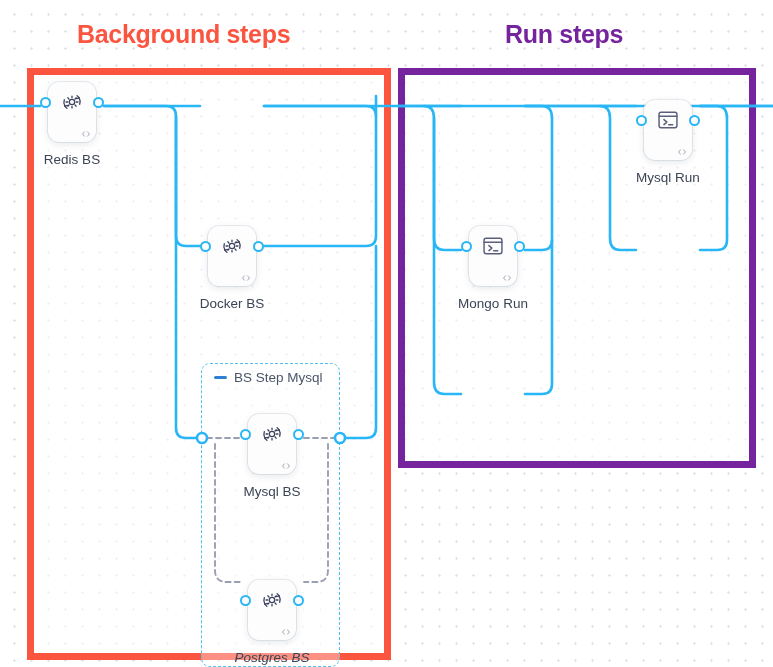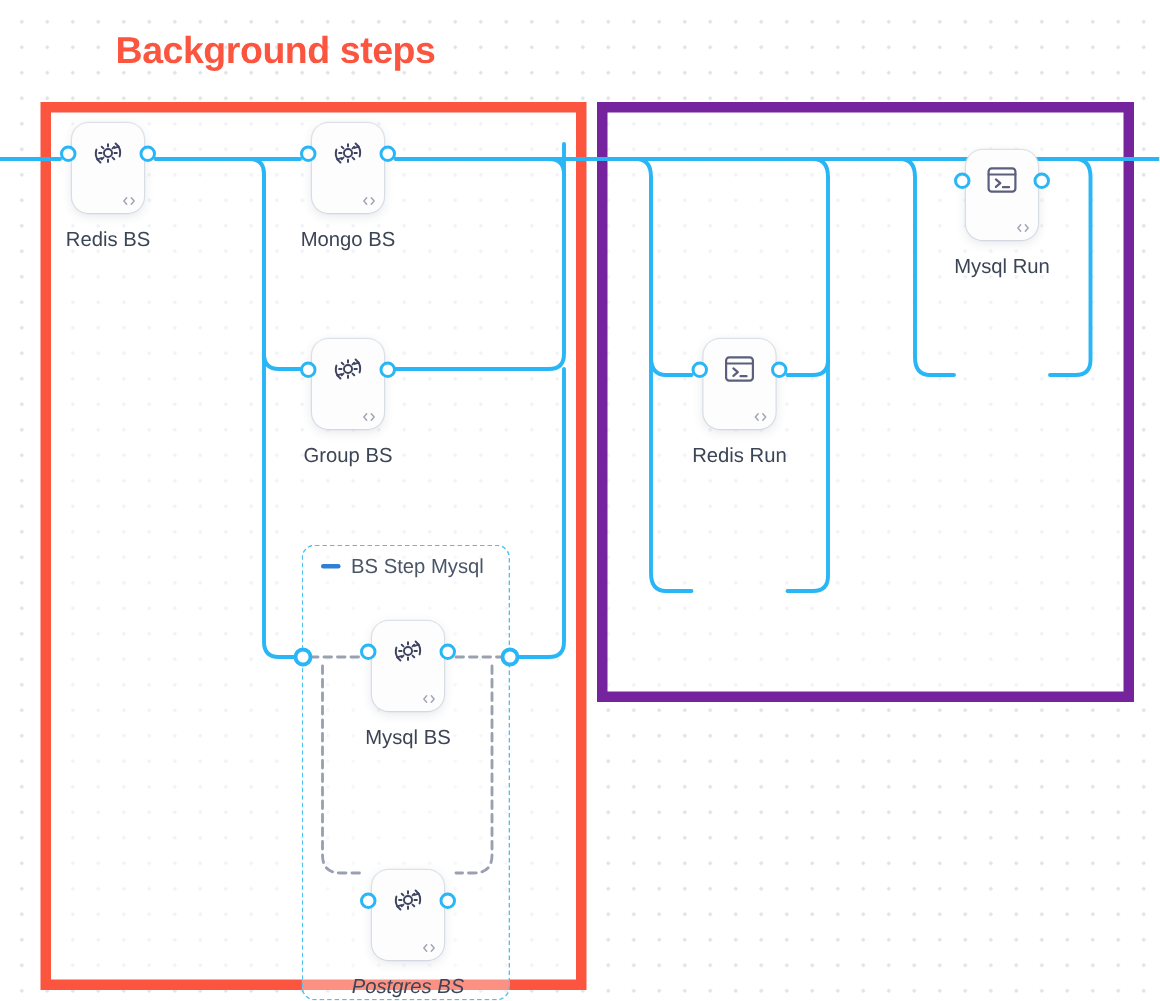--- a/index.html
+++ b/index.html
@@ -135,20 +135,21 @@
   }
   .port.in  { left: -8px; }
   .port.out { right: -8px; }
 </style>
 </head>
 <body>
 
 <div id="canvas">
 
   <div class="section-title" id="title-bg">Background steps</div>
+  <div class="section-title" id="title-run">Run steps</div>
 
   <div class="frame" id="frame-bg"></div>
   <div class="frame" id="frame-run"></div>
 
   <div id="step-group"></div>
   <div id="step-group-header">
     <span class="collapse-dash"></span>
     <span>BS Step Mysql</span>
   </div>
 
@@ -221,21 +222,22 @@
           <path d="M5.5 4.5L2.5 8l3 3.5"></path>
             <path d="M10.5 4.5L13.5 8l-3 3.5"></path>
         </g>
       </svg>
     </div>
     <div class="port in"></div>
     <div class="port out"></div>
     <div class="node-label">Redis BS</div>
   </div>
 
-  <div class="node" style="left:208px; top:82px;">
+
+  <div class="node" style="left:208px; top:226px;">
     <div class="node-box">
       <svg class="node-icon" viewBox="0 0 32 32">
         <g fill="none" stroke="#3d4360" stroke-width="1.6" stroke-linecap="round" stroke-linejoin="round">
           <circle cx="16" cy="16" r="3.3"></circle>
           <path d="M16 10.7v-2 M16 21.3v2 M10.7 16h-2 M21.3 16h2
                    M12.25 12.25l-1.4-1.4 M19.75 19.75l1.4 1.4
                    M19.75 12.25l1.4-1.4 M12.25 19.75l-1.4 1.4"></path>
           <path d="M24.6 10.6a10 10 0 0 1 0.9 8.2"></path>
           <path d="M7.4 21.4a10 10 0 0 1-0.9-8.2"></path>
           <path d="M22.2 8.2l2.6 2.6-3.3 1.0"></path>
@@ -244,24 +246,24 @@
       </svg>
       <svg class="node-code" viewBox="0 0 16 16">
         <g fill="none" stroke="#6b7186" stroke-width="1.6" stroke-linecap="round" stroke-linejoin="round">
           <path d="M5.5 4.5L2.5 8l3 3.5"></path>
             <path d="M10.5 4.5L13.5 8l-3 3.5"></path>
         </g>
       </svg>
     </div>
     <div class="port in"></div>
     <div class="port out"></div>
-    <div class="node-label">Mongo BS</div>
-  </div>
-
-  <div class="node" style="left:208px; top:226px;">
+    <div class="node-label">Docker BS</div>
+  </div>
+
+  <div class="node" style="left:248px; top:414px;">
     <div class="node-box">
       <svg class="node-icon" viewBox="0 0 32 32">
         <g fill="none" stroke="#3d4360" stroke-width="1.6" stroke-linecap="round" stroke-linejoin="round">
           <circle cx="16" cy="16" r="3.3"></circle>
           <path d="M16 10.7v-2 M16 21.3v2 M10.7 16h-2 M21.3 16h2
                    M12.25 12.25l-1.4-1.4 M19.75 19.75l1.4 1.4
                    M19.75 12.25l1.4-1.4 M12.25 19.75l-1.4 1.4"></path>
           <path d="M24.6 10.6a10 10 0 0 1 0.9 8.2"></path>
           <path d="M7.4 21.4a10 10 0 0 1-0.9-8.2"></path>
           <path d="M22.2 8.2l2.6 2.6-3.3 1.0"></path>
@@ -270,24 +272,24 @@
       </svg>
       <svg class="node-code" viewBox="0 0 16 16">
         <g fill="none" stroke="#6b7186" stroke-width="1.6" stroke-linecap="round" stroke-linejoin="round">
           <path d="M5.5 4.5L2.5 8l3 3.5"></path>
             <path d="M10.5 4.5L13.5 8l-3 3.5"></path>
         </g>
       </svg>
     </div>
     <div class="port in"></div>
     <div class="port out"></div>
-    <div class="node-label">Group BS</div>
-  </div>
-
-  <div class="node" style="left:248px; top:414px;">
+    <div class="node-label">Mysql BS</div>
+  </div>
+
+  <div class="node" style="left:248px; top:580px;font-style:italic;">
     <div class="node-box">
       <svg class="node-icon" viewBox="0 0 32 32">
         <g fill="none" stroke="#3d4360" stroke-width="1.6" stroke-linecap="round" stroke-linejoin="round">
           <circle cx="16" cy="16" r="3.3"></circle>
           <path d="M16 10.7v-2 M16 21.3v2 M10.7 16h-2 M21.3 16h2
                    M12.25 12.25l-1.4-1.4 M19.75 19.75l1.4 1.4
                    M19.75 12.25l1.4-1.4 M12.25 19.75l-1.4 1.4"></path>
           <path d="M24.6 10.6a10 10 0 0 1 0.9 8.2"></path>
           <path d="M7.4 21.4a10 10 0 0 1-0.9-8.2"></path>
           <path d="M22.2 8.2l2.6 2.6-3.3 1.0"></path>
@@ -296,46 +298,20 @@
       </svg>
       <svg class="node-code" viewBox="0 0 16 16">
         <g fill="none" stroke="#6b7186" stroke-width="1.6" stroke-linecap="round" stroke-linejoin="round">
           <path d="M5.5 4.5L2.5 8l3 3.5"></path>
             <path d="M10.5 4.5L13.5 8l-3 3.5"></path>
         </g>
       </svg>
     </div>
     <div class="port in"></div>
     <div class="port out"></div>
-    <div class="node-label">Mysql BS</div>
-  </div>
-
-  <div class="node" style="left:248px; top:580px;font-style:italic;">
-    <div class="node-box">
-      <svg class="node-icon" viewBox="0 0 32 32">
-        <g fill="none" stroke="#3d4360" stroke-width="1.6" stroke-linecap="round" stroke-linejoin="round">
-          <circle cx="16" cy="16" r="3.3"></circle>
-          <path d="M16 10.7v-2 M16 21.3v2 M10.7 16h-2 M21.3 16h2
-                   M12.25 12.25l-1.4-1.4 M19.75 19.75l1.4 1.4
-                   M19.75 12.25l1.4-1.4 M12.25 19.75l-1.4 1.4"></path>
-          <path d="M24.6 10.6a10 10 0 0 1 0.9 8.2"></path>
-          <path d="M7.4 21.4a10 10 0 0 1-0.9-8.2"></path>
-          <path d="M22.2 8.2l2.6 2.6-3.3 1.0"></path>
-          <path d="M9.8 23.8l-2.6-2.6 3.3-1.0"></path>
-        </g>
-      </svg>
-      <svg class="node-code" viewBox="0 0 16 16">
-        <g fill="none" stroke="#6b7186" stroke-width="1.6" stroke-linecap="round" stroke-linejoin="round">
-          <path d="M5.5 4.5L2.5 8l3 3.5"></path>
-            <path d="M10.5 4.5L13.5 8l-3 3.5"></path>
-        </g>
-      </svg>
-    </div>
-    <div class="port in"></div>
-    <div class="port out"></div>
     <div class="node-label">Postgres BS</div>
   </div>
 
 
   <div class="node" style="left:644px; top:100px;">
     <div class="node-box">
       <svg class="node-icon" viewBox="0 0 32 32">
         <g fill="none" stroke="#5b5f7d" stroke-width="1.8" stroke-linecap="round" stroke-linejoin="round">
           <rect x="5" y="6.5" width="22" height="19" rx="2.6"></rect>
           <path d="M5 11.5h22"></path>
@@ -367,18 +343,18 @@
       </svg>
       <svg class="node-code" viewBox="0 0 16 16">
         <g fill="none" stroke="#6b7186" stroke-width="1.6" stroke-linecap="round" stroke-linejoin="round">
           <path d="M5.5 4.5L2.5 8l3 3.5"></path>
             <path d="M10.5 4.5L13.5 8l-3 3.5"></path>
         </g>
       </svg>
     </div>
     <div class="port in"></div>
     <div class="port out"></div>
-    <div class="node-label">Redis Run</div>
+    <div class="node-label">Mongo Run</div>
   </div>
 
 
 
 </div>
 
 </body></html>

